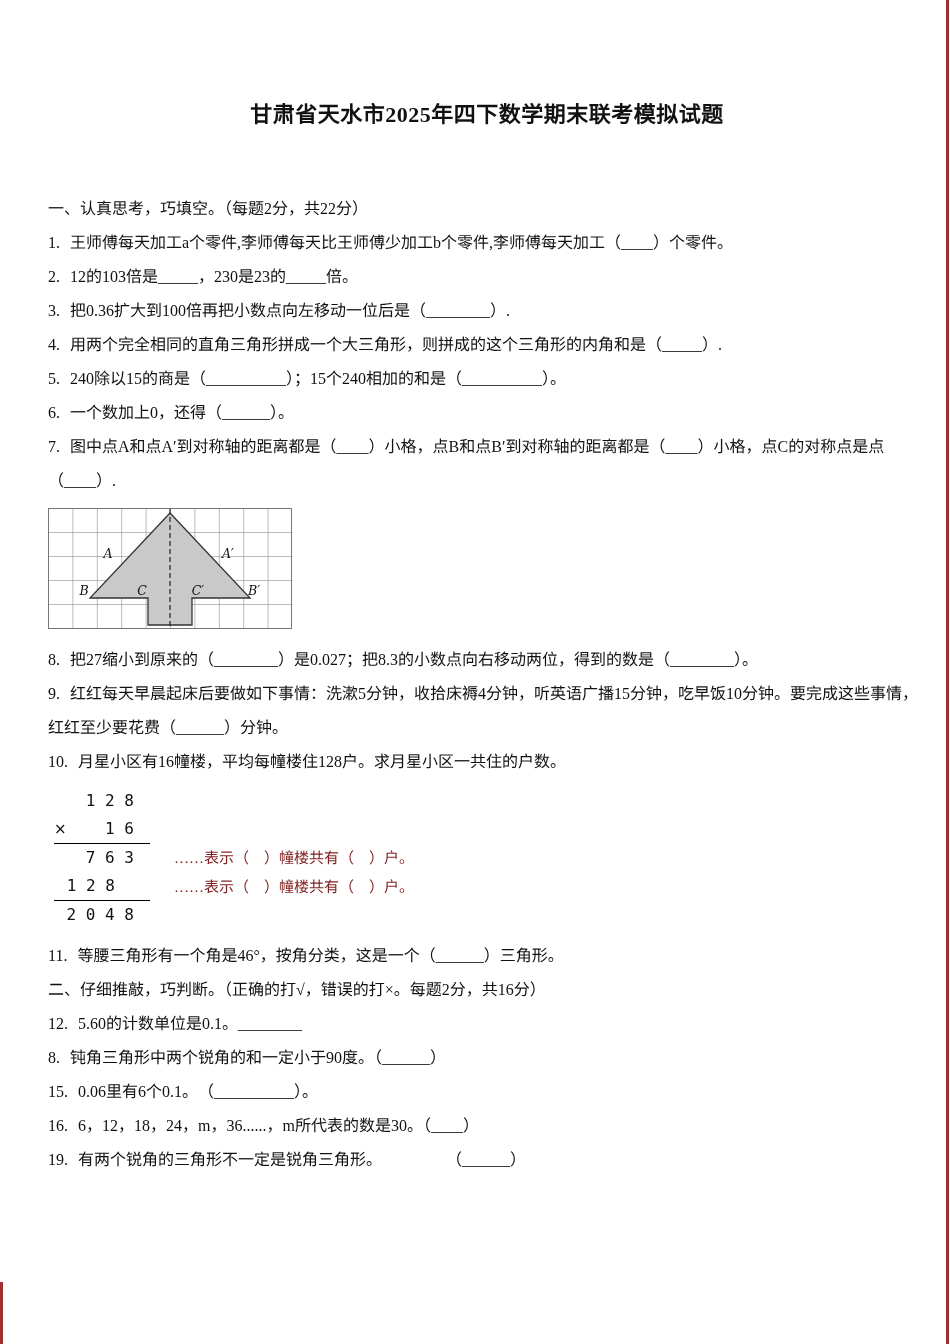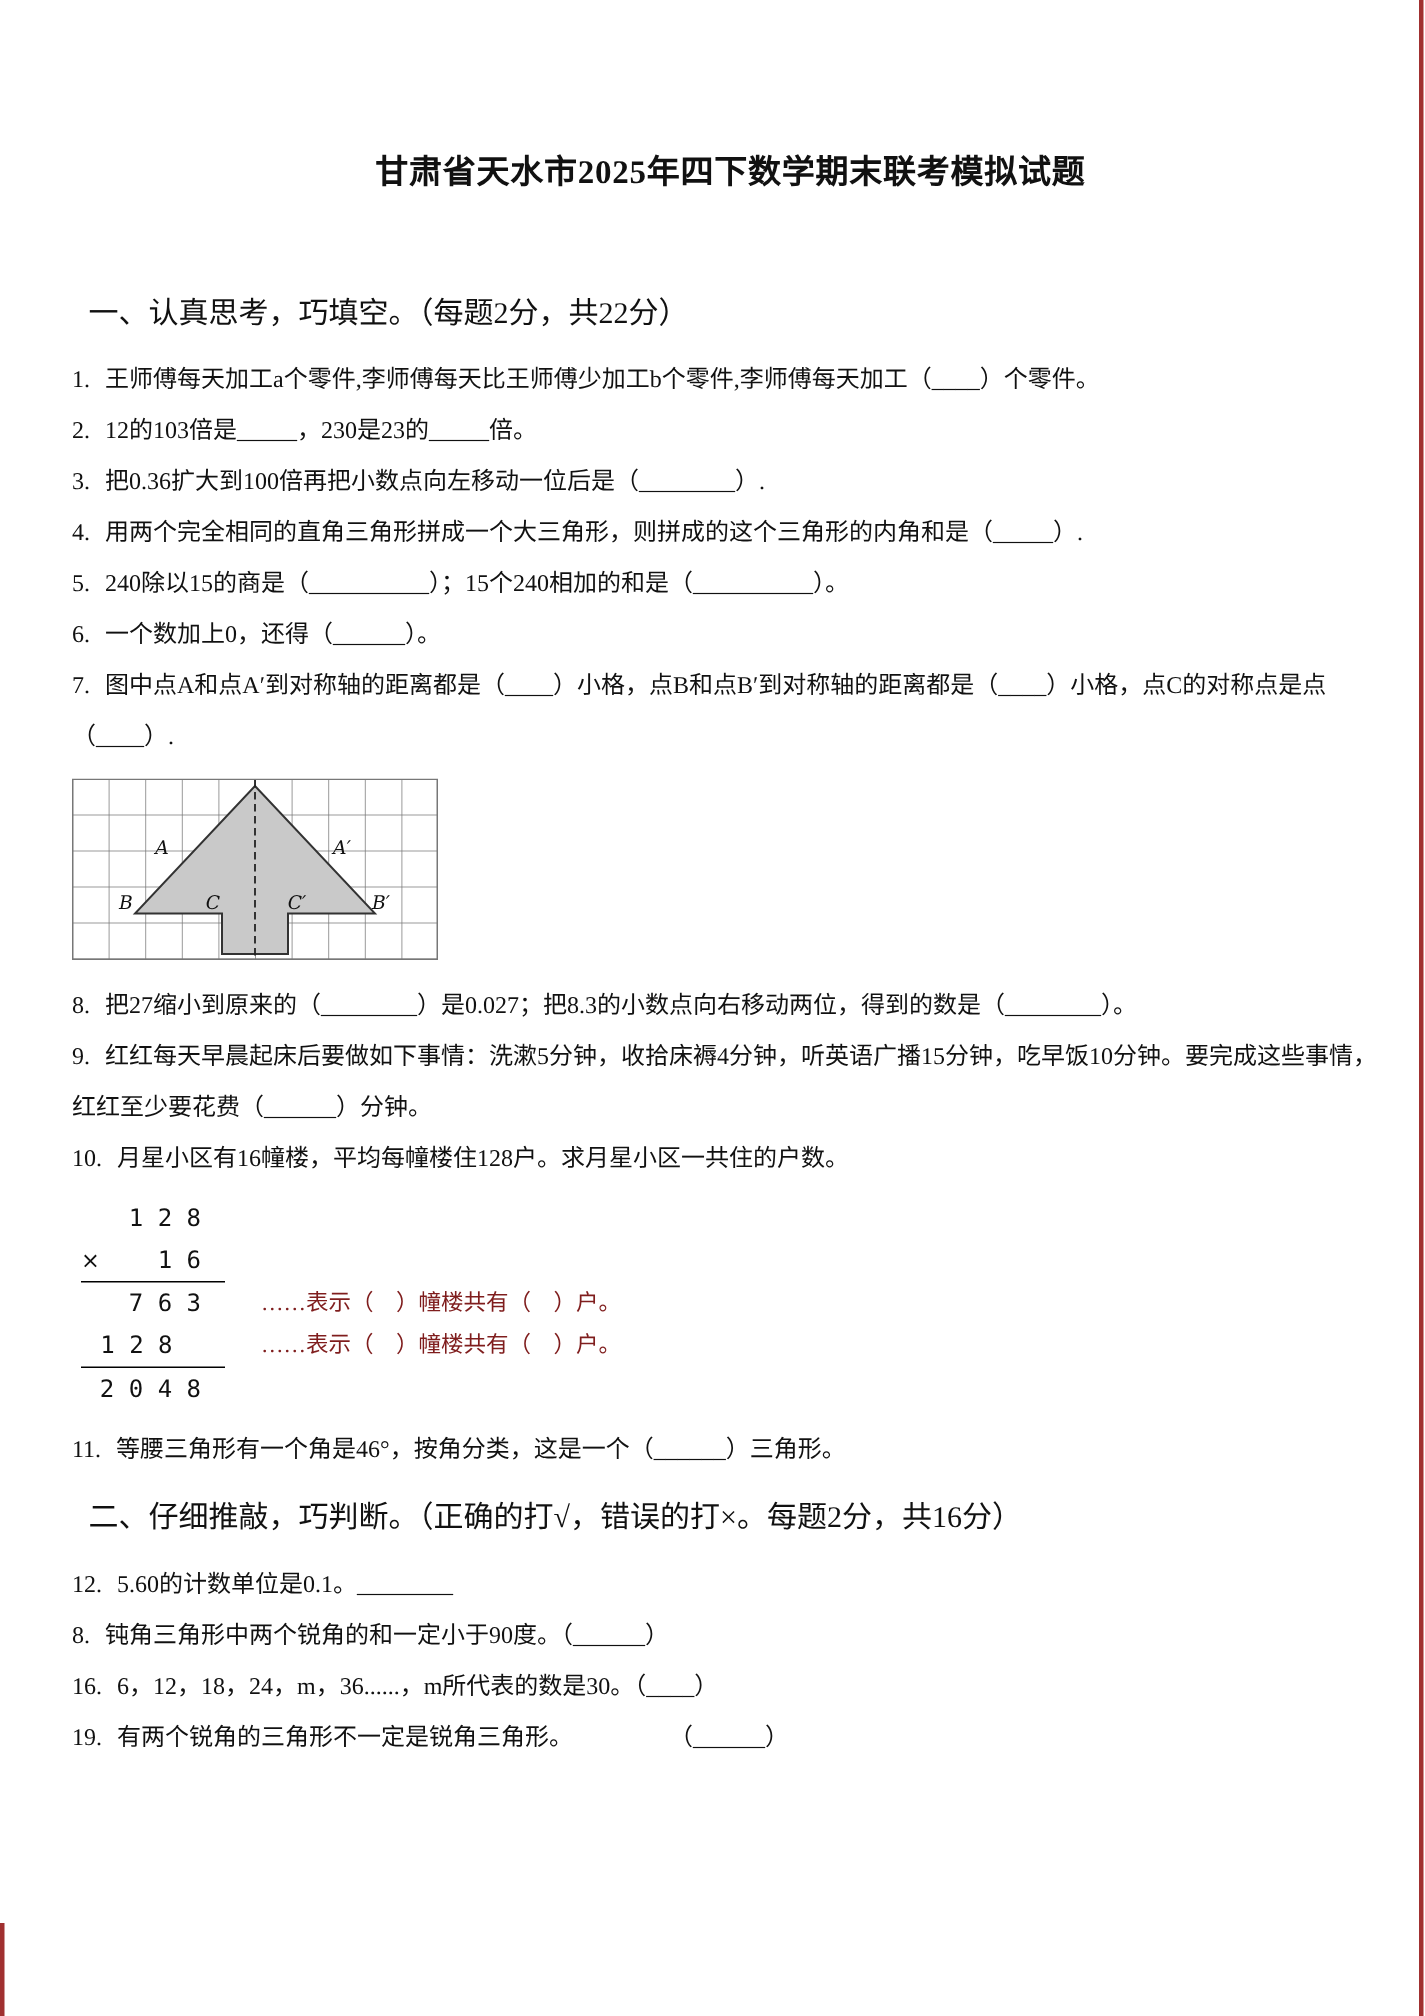--- a/index.html
+++ b/index.html
@@ -14,41 +14,41 @@
   }
   .page { padding: 96px 24px 0 48px; }
   .title {
     text-align: center;
     font-size: 22px;
     font-weight: bold;
     margin: 0 0 64px 0;
     letter-spacing: 0.5px;
   }
   .sec-heading {
-    font-size: 20px;
+    font-size: 16px;
     line-height: 34px;
-    margin: 11px;
+    margin: 0;
   }
   .q {
     font-size: 16px;
     line-height: 34px;
     margin: 0;
   }
   .qnum { margin-right: 10px; }
   .figure { margin: 10px 0 14px 0; }
   .figure svg { display: block; }
   .fig-label {
     font-family: "DejaVu Serif", "Liberation Serif", serif;
     font-style: italic;
     font-size: 12.5px;
     fill: #111;
   }
   
   .mult { margin: 8px 0 10px 6px; }
-  .mrow { display: flex; align-items: flex-start; line-height: 28px; }
+  .mrow { display: flex; align-items: flex-end; line-height: 28px; }
   .mleft { display: inline-flex; align-items: baseline; padding-right: 16px; }
   .mleft.rule { border-bottom: 1.6px solid #000; }
   .mprefix {
     display: inline-block; width: 10px;
     font-family: "DejaVu Sans", "Liberation Sans", sans-serif;
     font-size: 15px;
   }
   .mdigits {
     display: inline-block; width: 70px;
     text-align: right;
@@ -150,19 +150,20 @@
         </span>
     </div>
   </div>
 
   <div class="q"><span class="qnum">11.</span><span>等腰三角形有一个角是46°，按角分类，这是一个（______）三角形。</span></div>
 
   <div class="sec-heading">二、仔细推敲，巧判断。（正确的打√，错误的打×。每题2分，共16分）</div>
 
   <div class="q"><span class="qnum">12.</span><span>5.60的计数单位是0.1。________</span></div>
   <div class="q"><span class="qnum">8.</span><span>钝角三角形中两个锐角的和一定小于90度。（______）</span></div>
+  <div class="q"><span class="qnum">15.</span><span>0.06里有6个0.1。　（__________）。</span></div>
   <div class="q"><span class="qnum">16.</span><span>6，12，18，24，m，36......，m所代表的数是30。（____）</span></div>
   <div class="q"><span class="qnum">19.</span><span>有两个锐角的三角形不一定是锐角三角形。　　　　　（______）</span></div>
 
 </div>
 
 <div class="artifact-right"></div>
 <div class="artifact-bottom-left"></div>
 
 </body></html>

